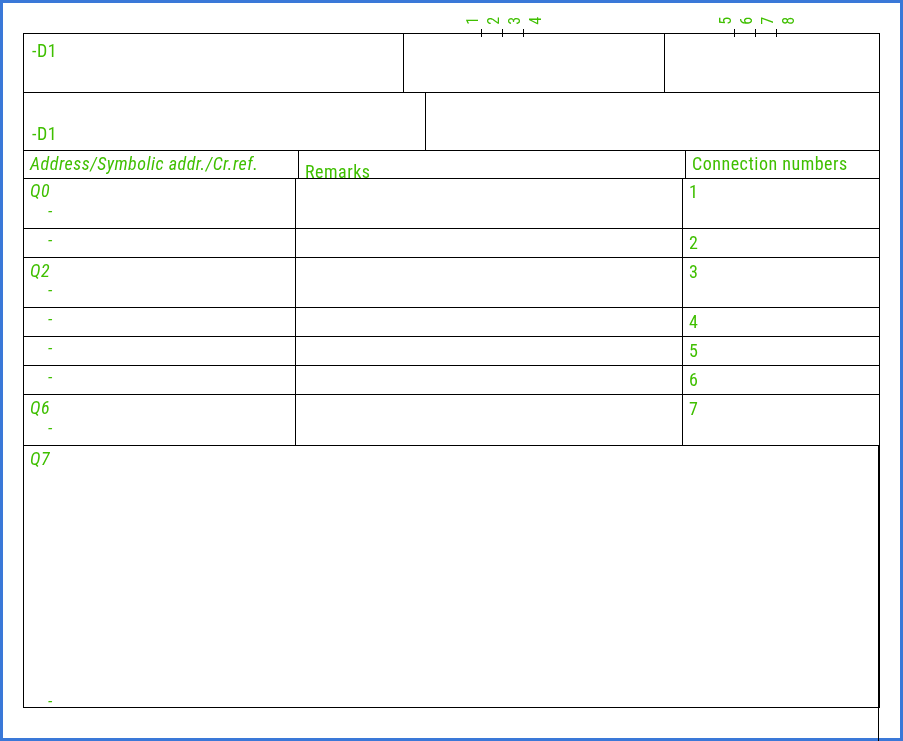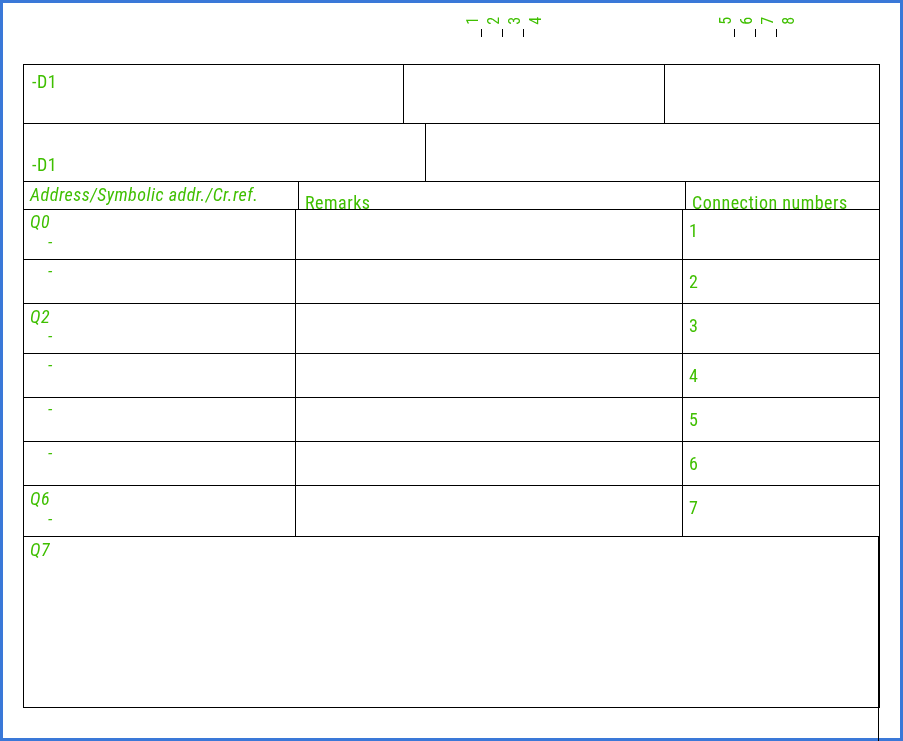--- a/index.html
+++ b/index.html
@@ -23,21 +23,20 @@
     font-size: 18px;
   }
   .sheet {
     position: absolute;
     left: 20px;
     right: 20px;
     top: 30px;
     bottom: 30px;
     border: 1.5px solid #000;
     box-sizing: border-box;
-    margin-top: 31px;
   }
 
   
   .pins {
     position: absolute;
     top: 8px;
     left: 20px;
     right: 20px;
     height: 22px;
   }
@@ -84,21 +83,21 @@
   
   .thead {
     position: absolute;
     left: 0; right: 0; top: 116px;
     height: 28px;
     border-bottom: 1.5px solid #000;
     display: flex;
   }
   .colA { flex: 0 0 262px; border-right: 1.5px solid #000; padding: 3px 6px; font-style: italic; }
   .colB { flex: 0 0 374px; border-right: 1.5px solid #000; padding: 11px 6px; }
-  .colC { flex: 1; padding: 11px 6px; }
+  .colC { flex: 1; padding: 3px 6px; }
 
   
   .rows {
     position: absolute;
     left: 0; right: 0;
     top: 144px;
     bottom: 0;
     display: flex;
     flex-direction: column;
   }

